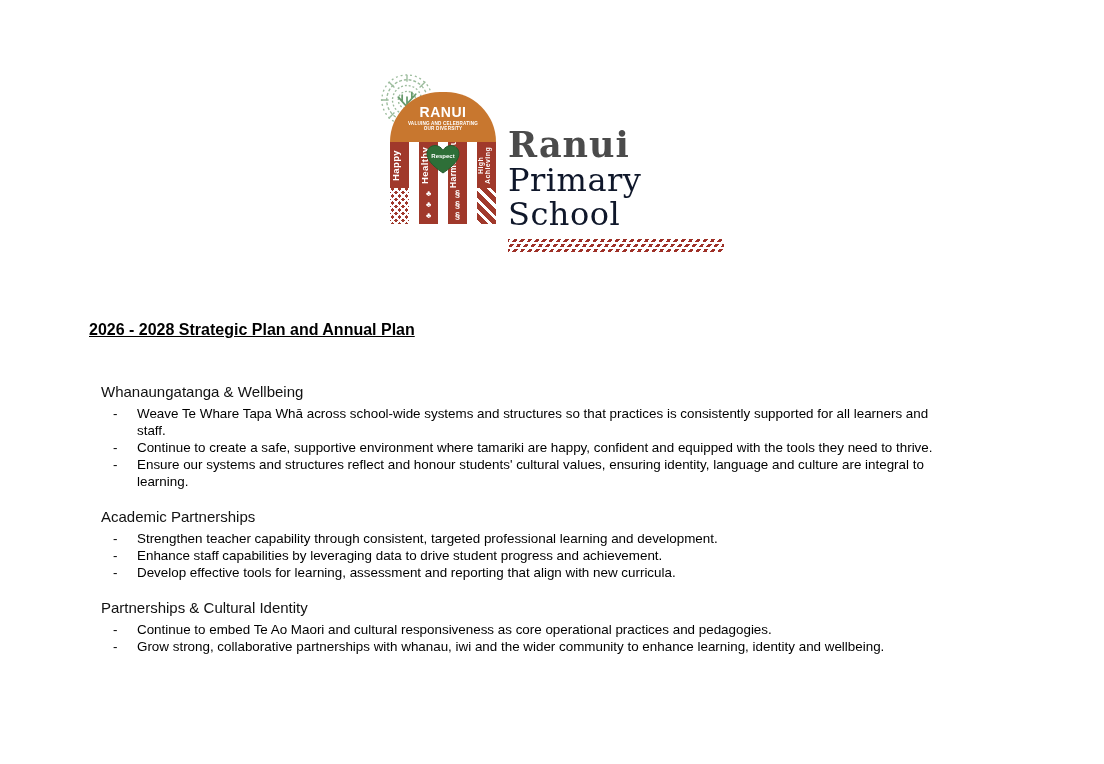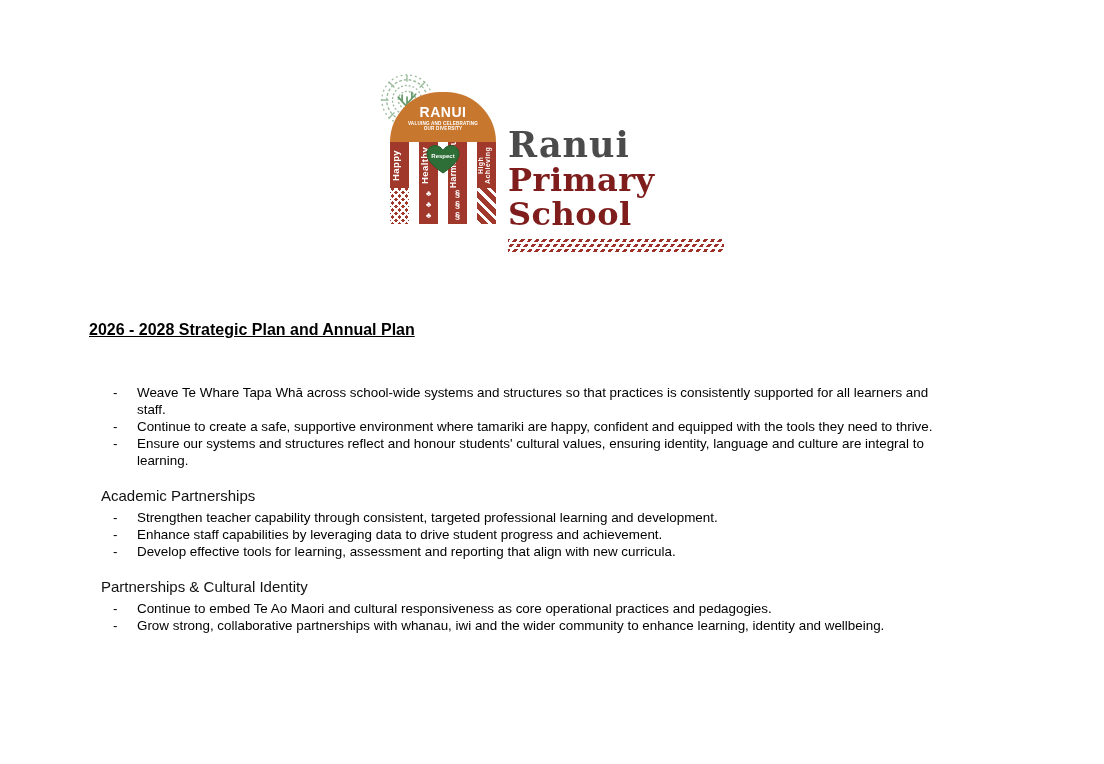--- a/index.html
+++ b/index.html
@@ -103,29 +103,30 @@
   <div class="heart">
     <svg viewBox="0 0 34 32" width="34" height="32">
       <path d="M17 29 C 5 21 1 15 1 9.5 C 1 4.5 5 1.5 9 1.5 C 12.5 1.5 15.5 3.5 17 6.5
                C 18.5 3.5 21.5 1.5 25 1.5 C 29 1.5 33 4.5 33 9.5 C 33 15 29 21 17 29 Z" fill="#2E6F38" stroke="#245A2D" stroke-width="1"></path>
       <text x="17" y="13.5" text-anchor="middle" fill="#fff" font-family="Liberation Sans, sans-serif" font-size="6" font-weight="bold">Respect</text>
     </svg>
   </div>
 
   <div class="wordmark">
     <div class="school-name" style="color:#4B4B4B;">Ranui</div>
-    <div class="school-type" style="color:#7f1d1d;font-weight:bold;">Primary School</div>
+    <div class="school-type" style="color:#0f172a;">Primary School</div>
     <div class="band"></div>
   </div>
 </div>
 
 <div class="content">
   <h1 class="doc-title">2026 - 2028 Strategic Plan and Annual Plan</h1>
   <div class="sections">
       <div class="section">
+        <div class="section-heading">Whanaungatanga &amp; Wellbeing</div>
         <div class="bullet">
           <span class="dash">-</span>
           <span class="bullet-text">Weave Te Whare Tapa Whā across school-wide systems and structures so that practices is consistently supported for all learners and
 staff.</span>
         </div>
         <div class="bullet">
           <span class="dash">-</span>
           <span class="bullet-text">Continue to create a safe, supportive environment where tamariki are happy, confident and equipped with the tools they need to thrive.</span>
         </div>
         <div class="bullet">

